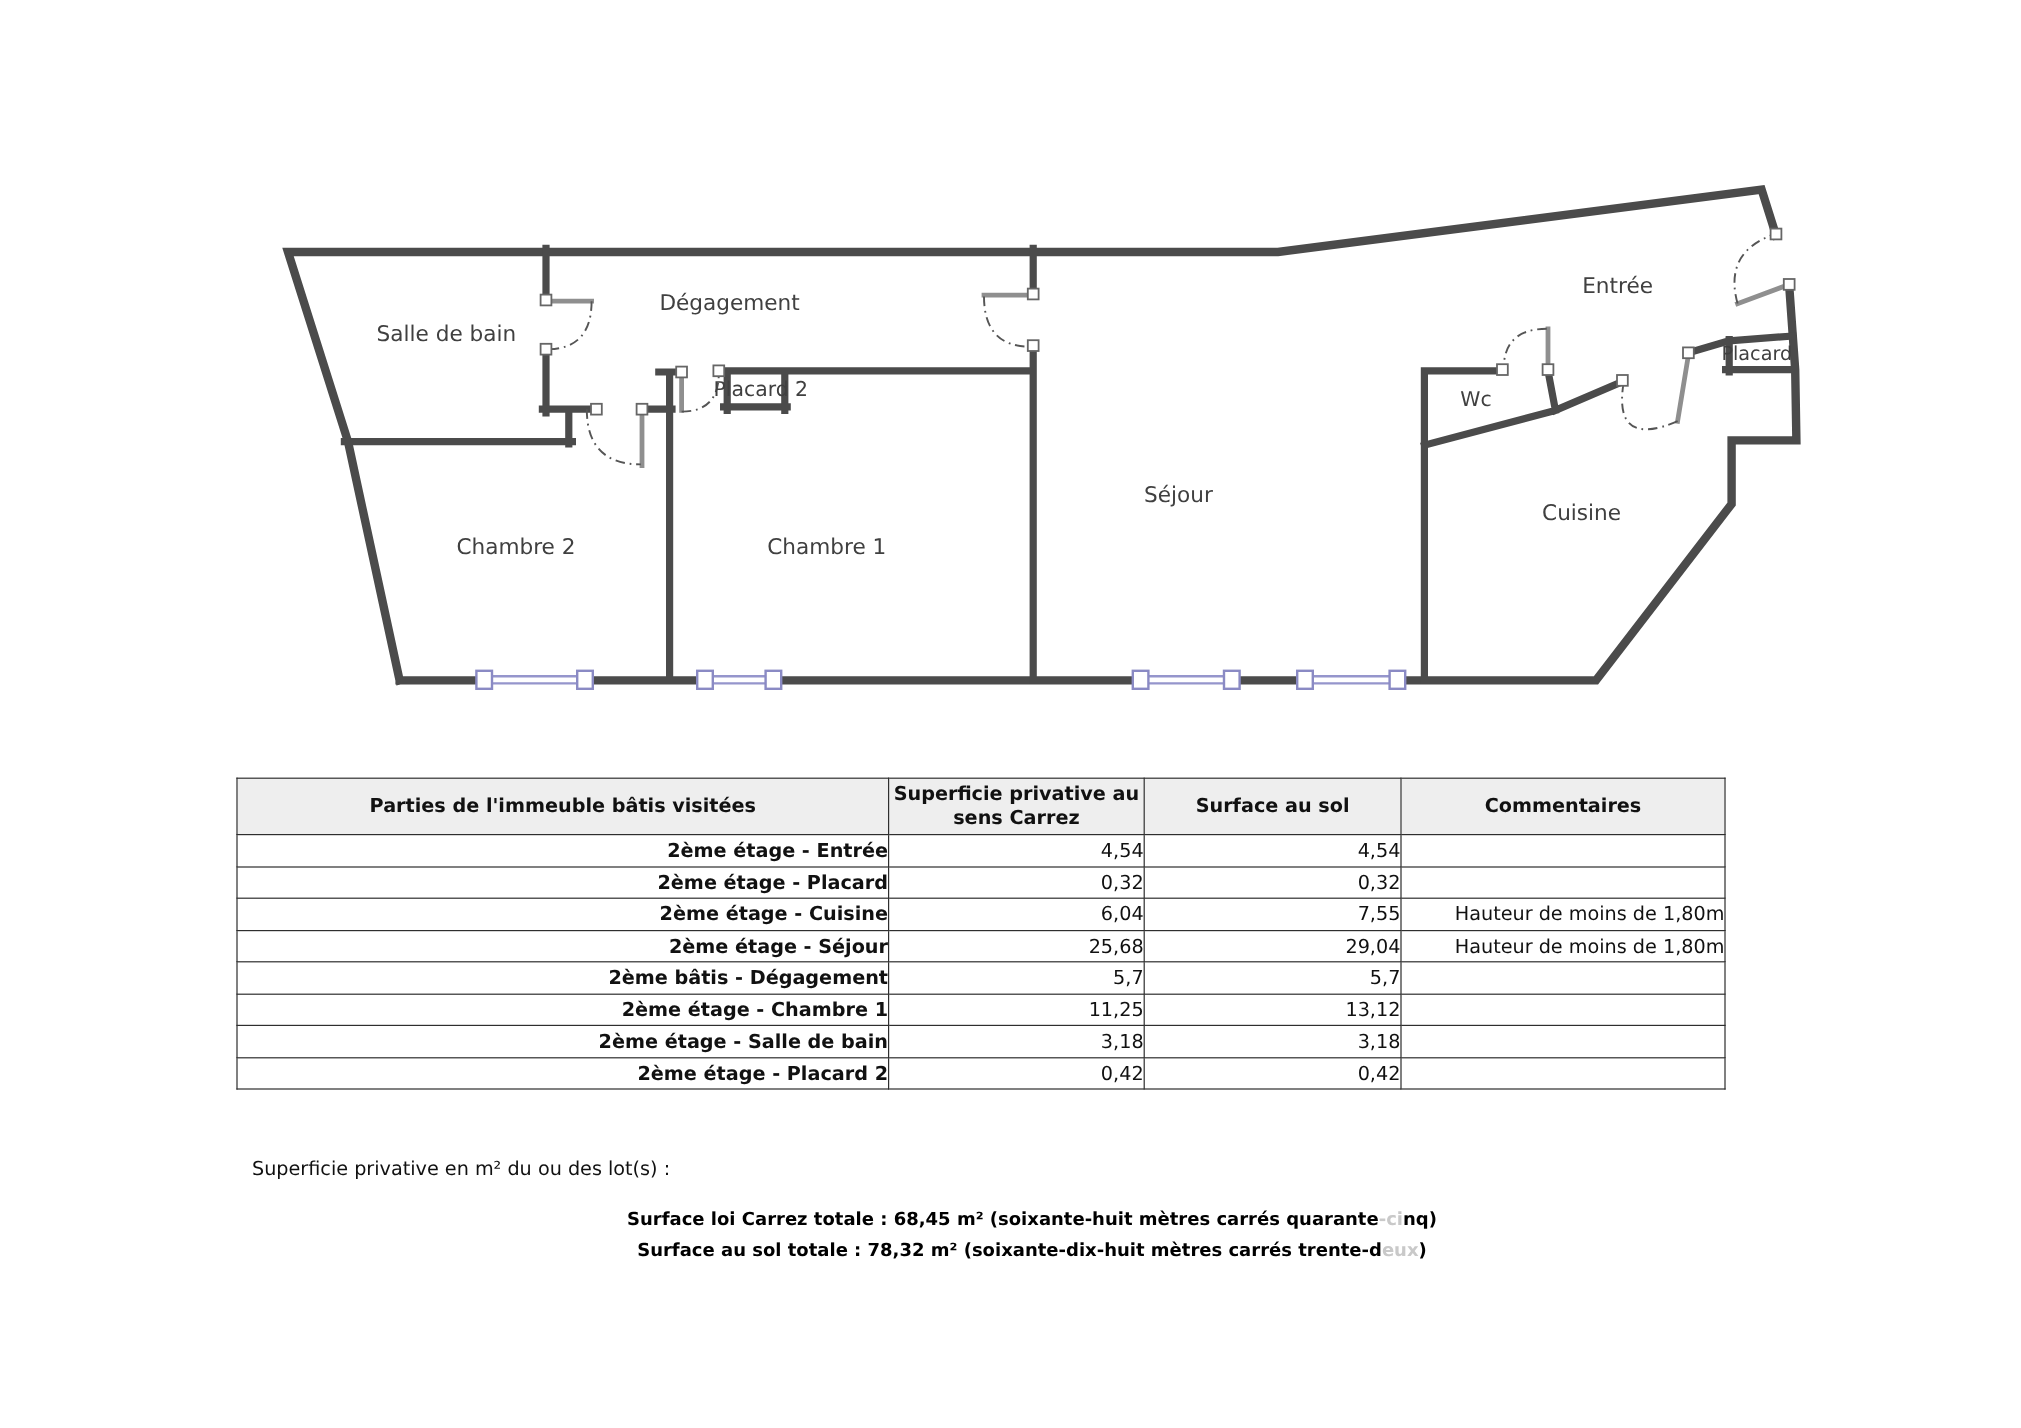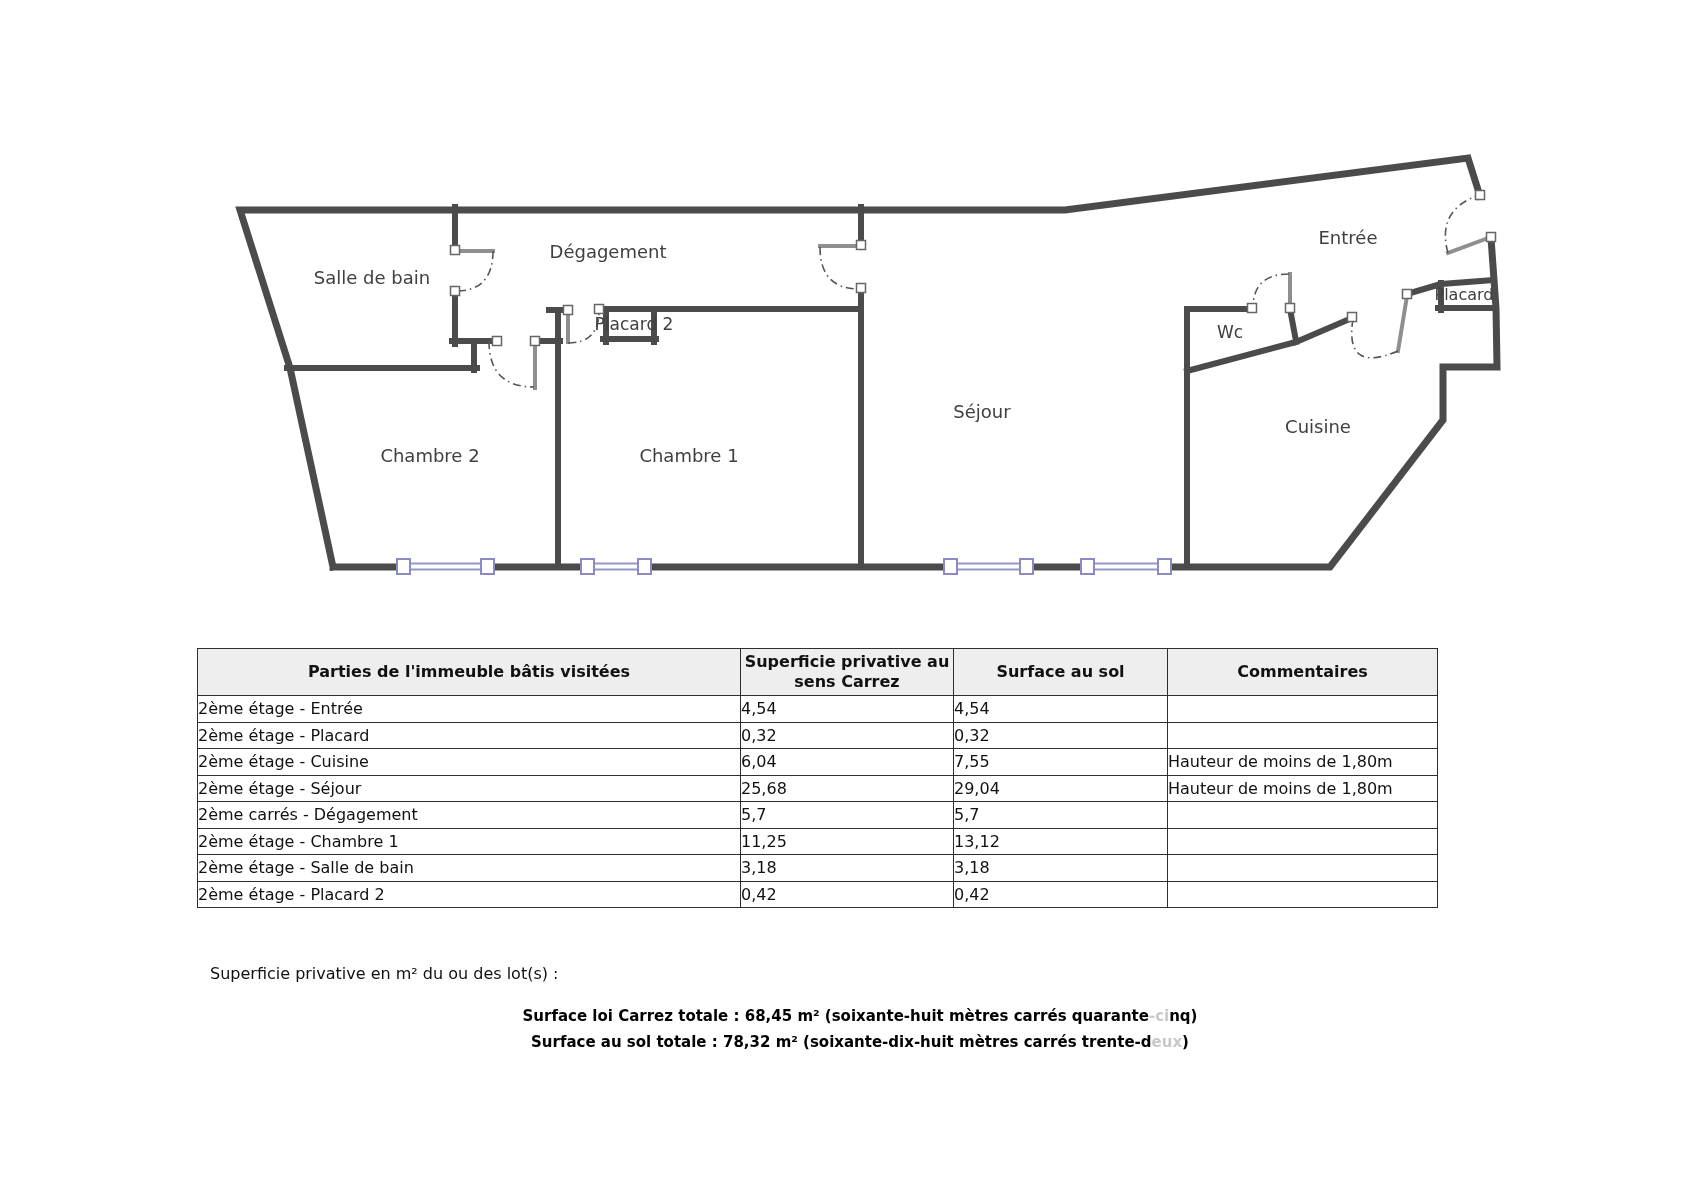--- a/index.html
+++ b/index.html
@@ -10,22 +10,22 @@
   
   #measure-table{position:absolute;left:197px;top:648px;width:1240px;border-collapse:collapse;
                  table-layout:fixed;font-size:16px;color:#111;}
   #measure-table th,#measure-table td{border:1.5px solid #2e2e2e;overflow:hidden;white-space:nowrap;}
   #measure-table th{background:#eeeeee;font-weight:bold;height:44px;text-align:center;line-height:1.25;}
   #measure-table td{height:25.5px;padding:0;}
   .col-part{width:543px;}
   .col-carrez{width:213px;}
   .col-sol{width:214px;}
   .col-comment{width:270px;}
-  td.cell-part{text-align:left;padding-left:8px;}
-  td.cell-carrez,td.cell-sol,td.cell-comment{text-align:left;}
+  td.cell-part{text-align:right;padding-left:8px;font-weight:bold;}
+  td.cell-carrez,td.cell-sol,td.cell-comment{text-align:right;}
 
   
   #lot-note{position:absolute;left:210px;top:964px;font-size:16px;color:#111;}
   #totals{position:absolute;left:180px;top:1003px;width:1360px;text-align:center;
           font-size:15px;font-weight:bold;color:#000;line-height:26px;}
   .faded{color:#c9c9c9;}
 
   
   .wm{position:absolute;background:#ffffff;}
 </style>
@@ -172,21 +172,21 @@
           <td class="cell-sol">7,55</td>
           <td class="cell-comment">Hauteur de moins de 1,80m</td>
         </tr>
         <tr>
           <td class="cell-part">2ème étage - Séjour</td>
           <td class="cell-carrez">25,68</td>
           <td class="cell-sol">29,04</td>
           <td class="cell-comment">Hauteur de moins de 1,80m</td>
         </tr>
         <tr>
-          <td class="cell-part">2ème carrés - Dégagement</td>
+          <td class="cell-part">2ème bâtis - Dégagement</td>
           <td class="cell-carrez">5,7</td>
           <td class="cell-sol">5,7</td>
           <td class="cell-comment"></td>
         </tr>
         <tr>
           <td class="cell-part">2ème étage - Chambre 1</td>
           <td class="cell-carrez">11,25</td>
           <td class="cell-sol">13,12</td>
           <td class="cell-comment"></td>
         </tr>

